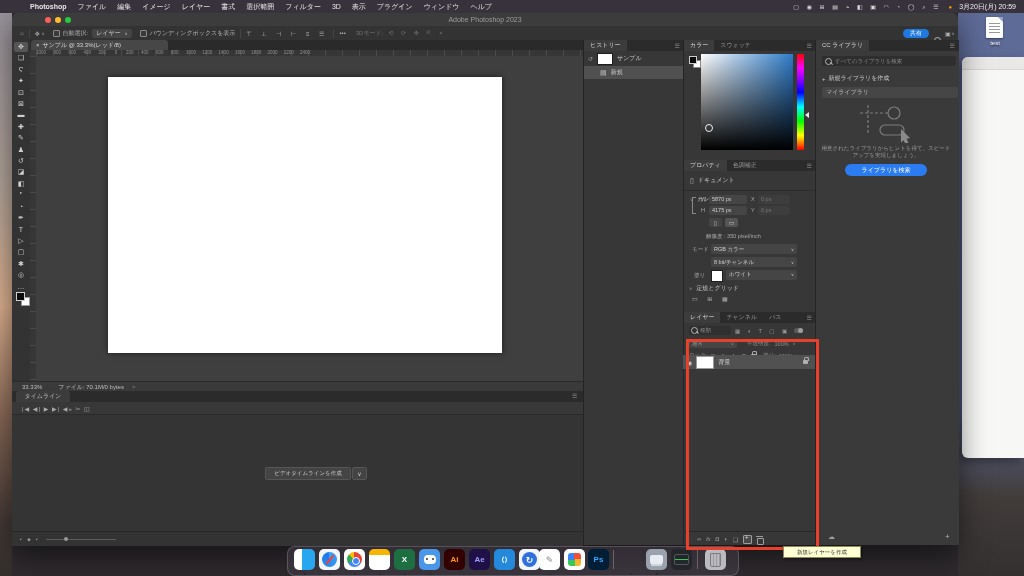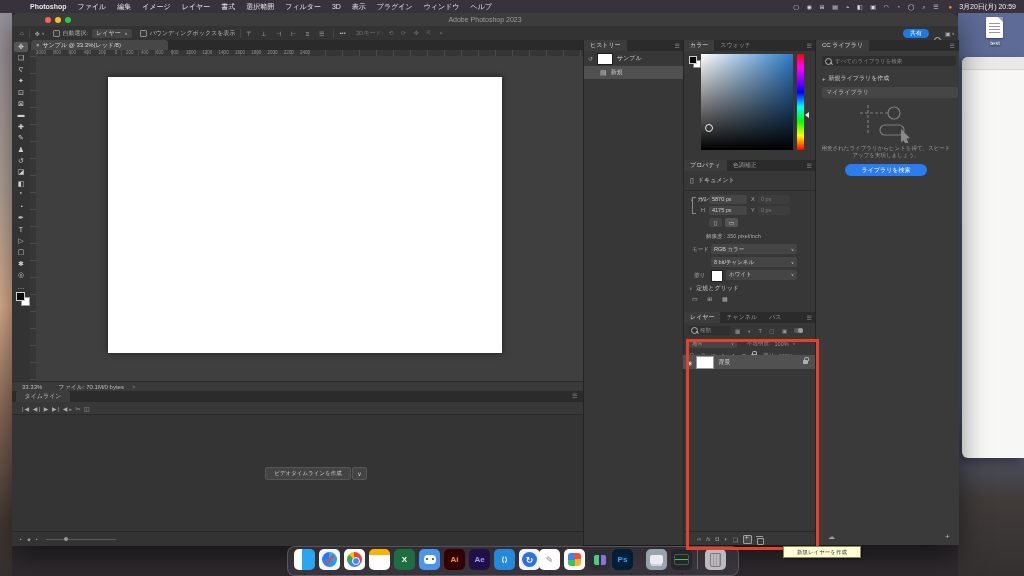--- a/index.html
+++ b/index.html
@@ -515,21 +515,21 @@
     <i>↻</i>
   </div>
 <div class="dk dk-textedit" style="left:539px">✎</div>
 <div class="dk dk-grid" style="left:564px">
     <i></i>
   </div>
 <div class="dk dk-tiles" style="left:589px">
     <i></i>
   </div>
 <div class="dk-sep" style="left:613px"></div>
-<div class="dk dk-ps" style="left:612px">Ps</div>
+<div class="dk dk-ps" style="left:588px">Ps</div>
 <div class="dk dk-screens" style="left:646px">
     <i></i>
   </div>
 <div class="dk dk-monitor" style="left:671px">
     <i></i>
   </div>
 <div class="dk-sep" style="left:697px"></div>
 <div class="dk dk-trash" style="left:705px">
     <i></i>
   </div>

